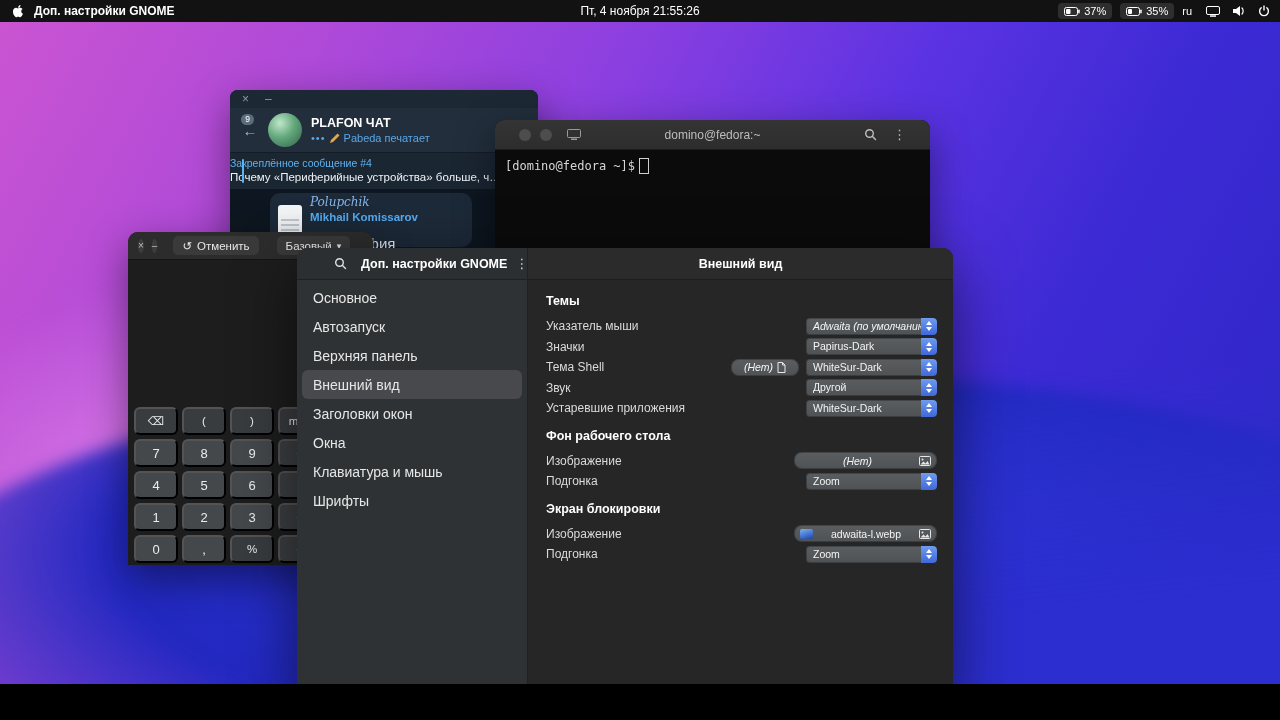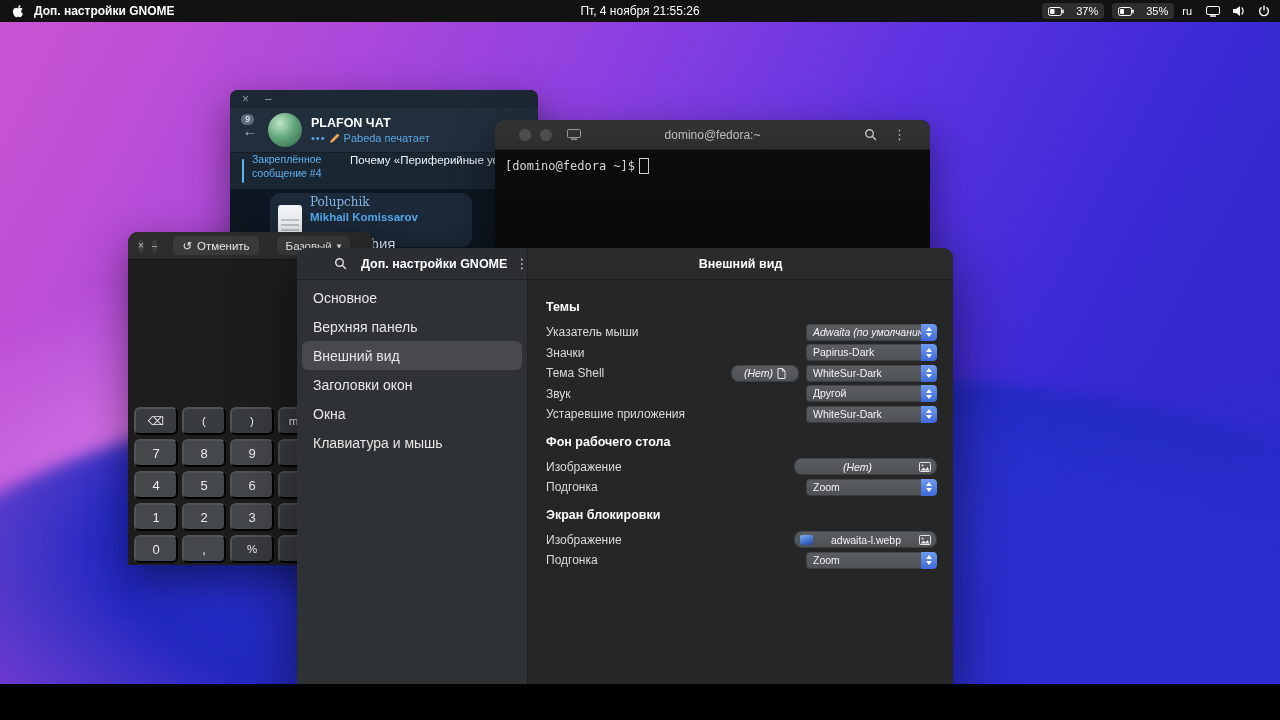--- a/index.html
+++ b/index.html
@@ -19,53 +19,53 @@
     background:linear-gradient(180deg,rgba(70,60,230,0),#2c2ecf 60%);
     border-radius:50% 50% 0 0;transform:rotate(-6deg);filter:blur(6px)}
 
   
   .topbar{position:absolute;left:0;top:0;right:0;height:22px;background:#121212;color:#fff;
     display:flex;align-items:center;z-index:50;font-size:12px}
   .tb-left{display:flex;align-items:center;gap:10px;padding-left:12px}
   .tb-app{font-weight:bold}
   .tb-center{position:absolute;left:50%;transform:translateX(-50%)}
   .tb-right{margin-left:auto;display:flex;align-items:center;gap:8px;padding-right:10px;font-size:11px}
-  .pill{display:flex;align-items:center;gap:12px;background:rgba(255,255,255,.12);border-radius:4px;padding:2px 6px}
+  .pill{display:flex;align-items:center;gap:4px;background:rgba(255,255,255,.12);border-radius:4px;padding:2px 6px}
   .tb-icons{display:flex;align-items:center;gap:12px;margin-left:6px}
 
   
   .win{position:absolute;box-shadow:0 14px 40px rgba(0,0,0,.45)}
 
   
   .telegram{left:230px;top:90px;width:308px;height:176px;background:#0e1721;
     border-radius:8px 8px 0 0;overflow:hidden;z-index:10;color:#e7edf3}
   .tg-controls{height:18px;background:#1d2835;display:flex;align-items:center;gap:16px;
     padding-left:12px;color:#8d9aa6;font-size:12px}
   .tg-header{height:44px;background:#222e3c;display:flex;align-items:center;padding:0 10px}
   .tg-back{position:relative;color:#aab6c2;font-size:15px;margin-right:4px;width:20px;text-align:center}
   .tg-badge{position:absolute;top:-8px;right:6px;background:#5b6d7d;color:#fff;border-radius:8px;
     font-size:8.5px;padding:1px 4px;line-height:1.1}
   .tg-avatar{width:34px;height:34px;border-radius:50%;margin:0 9px 0 4px;
     background:radial-gradient(circle at 35% 30%,#bfe7c9 0%,#63a77c 45%,#2f6147 100%)}
   .tg-title{font-weight:bold;font-size:12.5px;color:#fff;line-height:1.25}
   .tg-sub{font-size:11px;color:#59a7e8;display:flex;align-items:center;gap:4px}
   .tg-dots{letter-spacing:1px}
-  .tg-pinned{height:36px;background:#1b2633;position:relative;display:flex;flex-direction:row;
-    padding-left:22px;border-top:1px solid rgba(0,0,0,.25)}
+  .tg-pinned{height:36px;background:#1b2633;position:relative;display:flex;flex-direction:column;
+    justify-content:center;border-top:1px solid rgba(0,0,0,.25)}
   .tg-pinbar{position:absolute;left:12px;top:6px;bottom:6px;width:2px;background:#5eb2f0;border-radius:1px}
   .tg-pin-title{color:#5eb2f0;font-size:10.5px;line-height:1.3}
   .tg-pin-text{color:#eef3f7;font-size:11.5px;white-space:nowrap;overflow:hidden;
     text-overflow:ellipsis;width:272px;line-height:1.3}
   .tg-chat{position:relative;height:78px;background:#0e1721}
   .tg-reply{position:absolute;left:158px;top:4px;color:#93a1ad;font-size:11px}
   .tg-bubble{position:absolute;left:40px;top:4px;width:202px;height:54px;background:#1d2a39;border-radius:10px}
   .tg-thumb{position:absolute;left:8px;top:12px;width:24px;height:34px;background:#f4f6f8;border-radius:3px}
   .tg-thumb::after{content:"";position:absolute;left:3px;top:14px;width:18px;height:2px;
     background:#c3cad1;box-shadow:0 5px 0 #c3cad1,0 10px 0 #c3cad1}
-  .tg-sign{position:absolute;left:40px;top:2px;font-family:"DejaVu Serif",serif;
+  .tg-sign{position:absolute;left:40px;top:2px;font-family:"DejaVu Serif",serif;font-style:italic;
     color:#86b6ea;font-size:12px}
   .tg-sender{position:absolute;left:40px;top:18px;color:#54aef5;font-size:11.5px;font-weight:bold}
   .tg-msg{position:absolute;left:40px;top:42px;color:#e8eef4;font-size:15px}
   .tg-tail{position:absolute;left:80px;top:60px;color:#e8eef4;font-size:11.5px}
   .tg-time{position:absolute;left:160px;top:62px;color:#7b8a99;font-size:10px}
 
   
   .terminal{left:495px;top:120px;width:435px;height:140px;background:#0b0b0b;
     border-radius:9px 9px 0 0;overflow:hidden;z-index:20}
   .term-header{height:29px;background:linear-gradient(#343434,#2d2d2d);display:flex;align-items:center;
@@ -108,21 +108,21 @@
   .tw-side-menu{margin-left:auto;color:#d9d9d9;font-size:13px}
   .tw-items{padding-top:3px}
   .tw-item{height:29px;display:flex;align-items:center;padding:0 11px;margin:0 5px;border-radius:6px;
     color:#e6e6e6;font-size:14px}
   .tw-item.selected{background:#47494c}
   .tw-main{flex:1;background:#262626;display:flex;flex-direction:column}
   .tw-main-header{height:31px;display:flex;align-items:center;justify-content:center;color:#fff;
     font-weight:bold;font-size:12.5px;background:#2b2b2b;border-bottom:1px solid #1e1e1e}
   .tw-body{padding:14px 16px 0 18px}
   .sec-title{color:#fff;font-weight:bold;font-size:12.5px;margin:10px 0 8px}
-  .sec-title.first{margin-top:6px}
+  .sec-title.first{margin-top:0}
   .srow{display:flex;align-items:center;justify-content:space-between;height:20.5px}
   .rlabel{color:#d8dadb;font-size:12px}
   .ctrl{display:flex;align-items:center;gap:7px}
   .combo{width:131px;height:17px;background:linear-gradient(#5a5e61,#4e5255);border-radius:4px;
     display:flex;align-items:stretch;overflow:hidden;box-shadow:inset 0 0 0 1px rgba(0,0,0,.25)}
   .cval{flex:1;font-size:10.5px;color:#f4f4f4;line-height:17px;padding:0 7px;white-space:nowrap;overflow:hidden}
   .italic{font-style:italic}
   .cap{width:16px;background:linear-gradient(#6f9bef,var(--accent,#3f68d9));display:flex;flex-direction:column;
     align-items:center;justify-content:center;gap:2px;border-radius:0 4px 4px 0}
   .cap::before{content:"";border-left:3.5px solid transparent;border-right:3.5px solid transparent;
@@ -321,25 +321,27 @@
           <svg width="13" height="13" viewBox="0 0 13 13">
               <circle cx="5.5" cy="5.5" r="3.8" fill="none" stroke="#e0e0e0" stroke-width="1.4"></circle>
               <path d="M8.5 8.5l3 3" stroke="#e0e0e0" stroke-width="1.4" stroke-linecap="round"></path>
             </svg>
         </span>
         <span class="tw-side-title">Доп. настройки GNOME</span>
         <span class="tw-side-menu">⋮</span>
       </div>
       <div class="tw-items">
         <div class="tw-item">Основное</div>
+        <div class="tw-item">Автозапуск</div>
         <div class="tw-item">Верхняя панель</div>
         <div class="tw-item selected">Внешний вид</div>
         <div class="tw-item">Заголовки окон</div>
         <div class="tw-item">Окна</div>
         <div class="tw-item">Клавиатура и мышь</div>
+        <div class="tw-item">Шрифты</div>
       </div>
     </div>
     <div class="tw-main">
       <div class="tw-main-header">Внешний вид</div>
       <div class="tw-body">
         <div class="sec-title first">Темы</div>
 
         <div class="srow">
           <span class="rlabel">Указатель мыши</span>
           <span class="combo">

